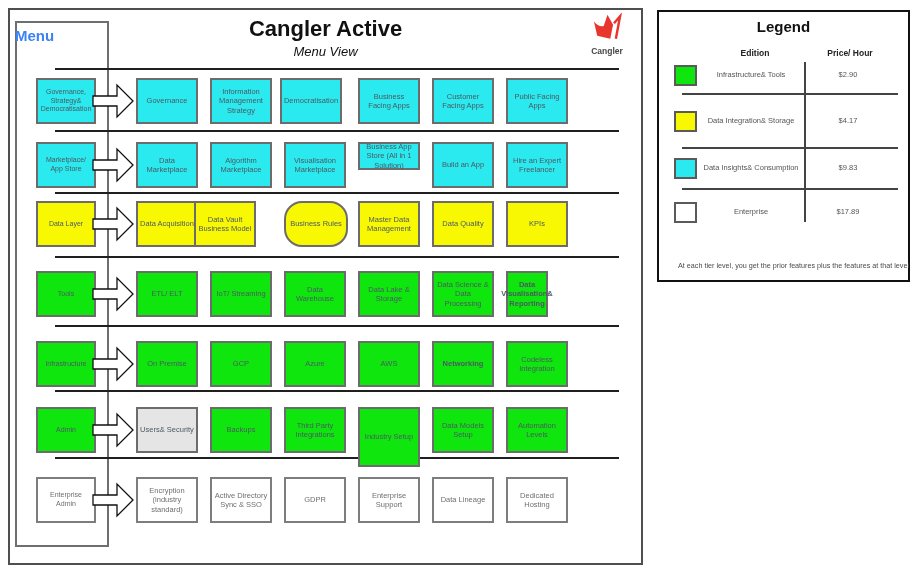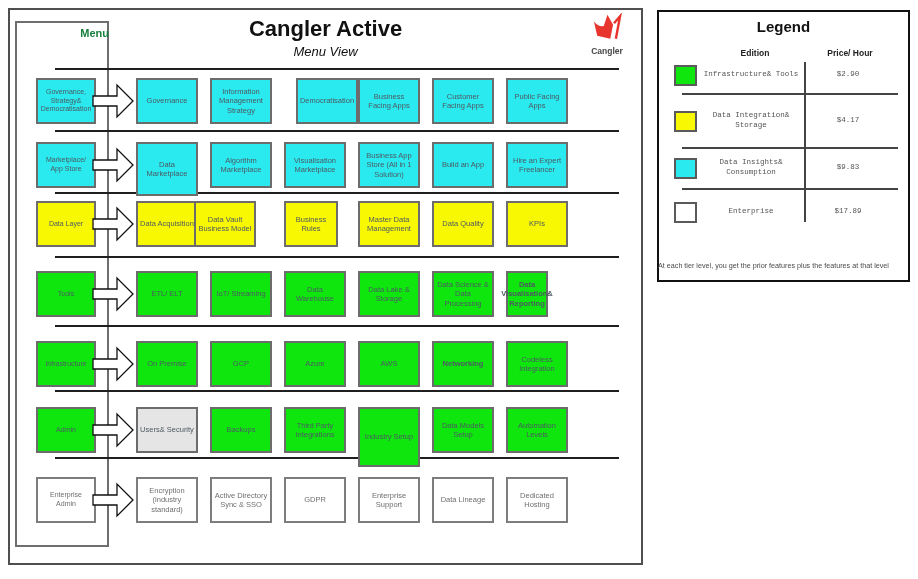--- a/index.html
+++ b/index.html
@@ -3,44 +3,44 @@
 <meta charset="utf-8">
 <style>
   html,body{margin:0;padding:0;background:#ffffff;}
   #page{position:relative;width:918px;height:579px;background:#ffffff;
         font-family:"Liberation Sans",sans-serif;overflow:hidden;}
   .panel{position:absolute;background:#fff;box-sizing:border-box;}
   #main-panel{left:8px;top:8px;width:635px;height:557px;border:2px solid #4f4f4f;}
   #legend-panel{left:657px;top:10px;width:253px;height:272px;border:2px solid #111;}
   #menu-spine{position:absolute;left:15px;top:21px;width:94px;height:526px;
               border:2px solid #6e6e6e;box-sizing:border-box;background:#fff;}
-  #menu-label{position:absolute;left:15px;top:27px;width:94px;text-align:right;
-              font-size:11px;font-weight:bold;color:#15803d;}
+  #menu-label{position:absolute;left:15px;top:27px;width:94px;text-align:left;
+              font-size:15px;font-weight:bold;color:#3b82f6;}
   #main-title{position:absolute;left:8px;top:16px;width:635px;text-align:center;
               font-size:22px;font-weight:bold;color:#111;}
   #main-subtitle{position:absolute;left:8px;top:44px;width:635px;text-align:center;
               font-size:13px;font-style:italic;color:#111;}
   #logo{position:absolute;left:584px;top:13px;width:46px;text-align:center;}
   #logo-label{font-size:8.5px;font-weight:bold;color:#474747;margin-top:1px;}
   .sep{position:absolute;left:55px;width:564px;height:2px;background:#1f1f1f;}
   .box{position:absolute;display:flex;align-items:center;justify-content:center;
        text-align:center;font-size:7.5px;line-height:1.25;color:#4d5a62;
        border:2px solid #6c6c6c;box-sizing:border-box;padding:2px;}
   .box.white-tier{color:#6f6f6f;border-color:#7d7d7d;}
   .arrow{position:absolute;width:42px;height:36px;}
   #legend-title{position:absolute;left:657px;top:18px;width:253px;text-align:center;
                 font-size:15px;font-weight:bold;color:#111;}
   .legend-header{position:absolute;font-size:8.5px;font-weight:bold;color:#222;
                  text-align:center;}
   #legend-vdivider{position:absolute;left:804px;top:62px;width:2px;height:160px;background:#444;}
   .legend-hline{position:absolute;left:682px;width:216px;height:2px;background:#444;}
   .legend-swatch{position:absolute;width:23px;height:21px;border:2px solid #5a5a5a;box-sizing:border-box;}
   .legend-text{position:absolute;display:flex;align-items:center;justify-content:center;
-               text-align:center;font-size:7.5px;line-height:1.3;color:#555;font-family:Liberation Mono, monospace;}
-  #legend-note{position:absolute;left:658px;top:261px;width:251px;text-align:left;
+               text-align:center;font-size:7.5px;line-height:1.3;color:#555;}
+  #legend-note{position:absolute;left:658px;top:261px;width:251px;text-align:right;
                font-size:7.2px;color:#4a4a4a;}
 </style>
 </head>
 <body>
 
 <div id="page">
 
   <div id="main-panel" class="panel"></div>
   <div id="menu-spine"></div>
   <div id="menu-label">Menu</div>
@@ -64,41 +64,41 @@
       <div class="sep" style="top: 256px;"></div>
       <div class="sep" style="top: 325px;"></div>
       <div class="sep" style="top: 390px;"></div>
       <div class="sep" style="top: 457px;"></div>
       <div class="box" style="left: 36px; top: 78px; width: 60px; height: 46px; background: rgb(42, 233, 239); font-size: 7px;">Governance, Strategy&amp; Democratisation</div>
       <div class="arrow" style="left: 92px; top: 83px;"><svg viewBox="0 0 42 36" width="42" height="36">
           <path d="M1 13 L25 13 L25 2 L41 18 L25 34 L25 23 L1 23 Z" fill="#ffffff" stroke="#111" stroke-width="1.3"></path>
         </svg></div>
       <div class="box" style="left: 136px; top: 78px; width: 62px; height: 46px; background: rgb(42, 233, 239);">Governance</div>
       <div class="box" style="left: 210px; top: 78px; width: 62px; height: 46px; background: rgb(42, 233, 239);">Information Management Strategy</div>
-      <div class="box" style="left: 296px; top: 78px; width: 62px; height: 46px; background: rgb(42, 233, 239);">Democratisation</div>
+      <div class="box" style="left: 280px; top: 78px; width: 62px; height: 46px; background: rgb(42, 233, 239);">Democratisation</div>
       <div class="box" style="left: 358px; top: 78px; width: 62px; height: 46px; background: rgb(42, 233, 239);">Business Facing Apps</div>
       <div class="box" style="left: 432px; top: 78px; width: 62px; height: 46px; background: rgb(42, 233, 239);">Customer Facing Apps</div>
       <div class="box" style="left: 506px; top: 78px; width: 62px; height: 46px; background: rgb(42, 233, 239);">Public Facing Apps</div>
       <div class="box" style="left: 36px; top: 142px; width: 60px; height: 46px; background: rgb(42, 233, 239); font-size: 7px;">Marketplace/ App Store</div>
       <div class="arrow" style="left: 92px; top: 147px;"><svg viewBox="0 0 42 36" width="42" height="36">
           <path d="M1 13 L25 13 L25 2 L41 18 L25 34 L25 23 L1 23 Z" fill="#ffffff" stroke="#111" stroke-width="1.3"></path>
         </svg></div>
-      <div class="box" style="left: 136px; top: 142px; width: 62px; height: 54px; background: rgb(42, 233, 239);">Data Marketplace</div>
+      <div class="box" style="left: 136px; top: 142px; width: 62px; height: 46px; background: rgb(42, 233, 239);">Data Marketplace</div>
       <div class="box" style="left: 210px; top: 142px; width: 62px; height: 46px; background: rgb(42, 233, 239);">Algorithm Marketplace</div>
       <div class="box" style="left: 284px; top: 142px; width: 62px; height: 46px; background: rgb(42, 233, 239);">Visualisation Marketplace</div>
-      <div class="box" style="left: 358px; top: 142px; width: 62px; height: 46px; background: rgb(42, 233, 239);">Business App Store (All in 1 Solution)</div>
+      <div class="box" style="left: 358px; top: 142px; width: 62px; height: 28px; background: rgb(42, 233, 239);">Business App Store (All in 1 Solution)</div>
       <div class="box" style="left: 432px; top: 142px; width: 62px; height: 46px; background: rgb(42, 233, 239);">Build an App</div>
       <div class="box" style="left: 506px; top: 142px; width: 62px; height: 46px; background: rgb(42, 233, 239);">Hire an Expert Freelancer</div>
       <div class="box" style="left: 36px; top: 201px; width: 60px; height: 46px; background: rgb(248, 248, 3); font-size: 7px;">Data Layer</div>
       <div class="arrow" style="left: 92px; top: 206px;"><svg viewBox="0 0 42 36" width="42" height="36">
           <path d="M1 13 L25 13 L25 2 L41 18 L25 34 L25 23 L1 23 Z" fill="#ffffff" stroke="#111" stroke-width="1.3"></path>
         </svg></div>
       <div class="box" style="left: 136px; top: 201px; width: 62px; height: 46px; background: rgb(248, 248, 3);">Data Acquisition</div>
       <div class="box" style="left: 194px; top: 201px; width: 62px; height: 46px; background: rgb(248, 248, 3);">Data Vault Business Model</div>
-      <div class="box" style="left: 284px; top: 201px; width: 54px; height: 46px; background: rgb(248, 248, 3);">Business Rules</div>
+      <div class="box" style="left: 284px; top: 201px; width: 64px; height: 46px; background: rgb(248, 248, 3); border-radius: 18px;">Business Rules</div>
       <div class="box" style="left: 358px; top: 201px; width: 62px; height: 46px; background: rgb(248, 248, 3);">Master Data Management</div>
       <div class="box" style="left: 432px; top: 201px; width: 62px; height: 46px; background: rgb(248, 248, 3);">Data Quality</div>
       <div class="box" style="left: 506px; top: 201px; width: 62px; height: 46px; background: rgb(248, 248, 3);">KPIs</div>
       <div class="box" style="left: 36px; top: 271px; width: 60px; height: 46px; background: rgb(14, 230, 14); font-size: 7px;">Tools</div>
       <div class="arrow" style="left: 92px; top: 276px;"><svg viewBox="0 0 42 36" width="42" height="36">
           <path d="M1 13 L25 13 L25 2 L41 18 L25 34 L25 23 L1 23 Z" fill="#ffffff" stroke="#111" stroke-width="1.3"></path>
         </svg></div>
       <div class="box" style="left: 136px; top: 271px; width: 62px; height: 46px; background: rgb(14, 230, 14);">ETL/ ELT</div>
       <div class="box" style="left: 210px; top: 271px; width: 62px; height: 46px; background: rgb(14, 230, 14);">IoT/ Streaming</div>
       <div class="box" style="left: 284px; top: 271px; width: 62px; height: 46px; background: rgb(14, 230, 14);">Data Warehouse</div>

